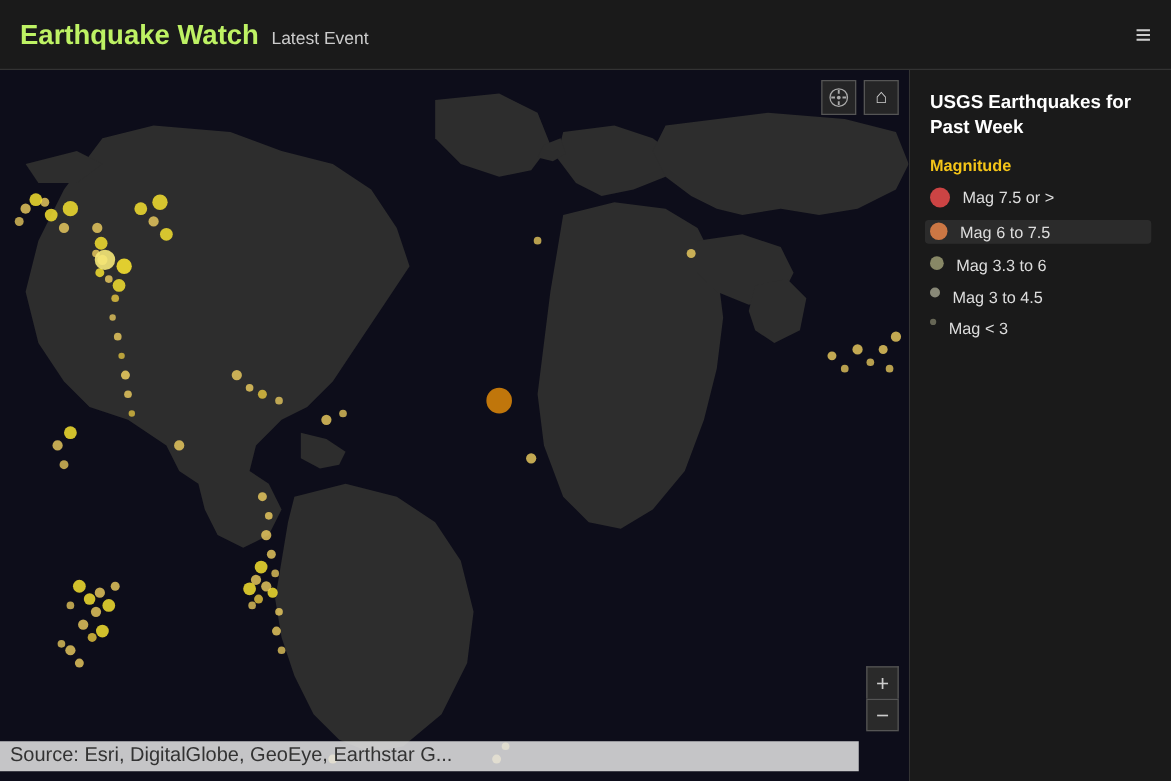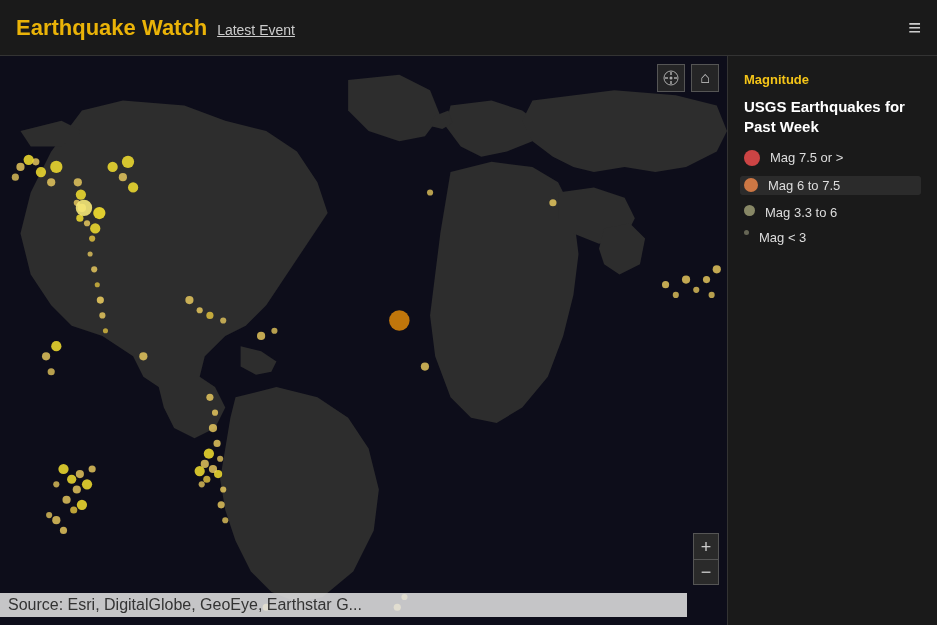--- a/index.html
+++ b/index.html
@@ -24,26 +24,25 @@
       padding: 0 16px;
     }
     #header-left {
       display: flex;
       align-items: baseline;
       gap: 10px;
     }
     #app-title {
       font-size: 22px;
       font-weight: bold;
-      color: #eab308;
+      color: #bef264;
     }
     #header-subtitle {
       font-size: 14px;
       color: #ccc;
-      text-decoration: underline;
     }
     #menu-icon {
       font-size: 22px;
       color: #ccc;
       cursor: pointer;
       line-height: 1;
     }
 
     
     #main {
@@ -341,37 +340,41 @@
       <div class="zoom-btn">+</div>
       <div class="zoom-btn">−</div>
     </div>
 
     
     <div id="source-bar">Source: Esri, DigitalGlobe, GeoEye, Earthstar G...</div>
 
   </div>
 
   <div id="sidebar">
+    <div id="sidebar-title">USGS Earthquakes for Past Week</div>
     <div id="magnitude-label">Magnitude</div>
-    <div id="sidebar-title">USGS Earthquakes for Past Week</div>
 
     <div id="legend">
 
     <div class="legend-item">
           <div class="legend-dot" style="width: 16px; height: 16px; background: rgb(204, 68, 68);"></div>
           <span class="legend-text">Mag 7.5 or &gt;</span>
         </div>
         <div class="legend-item highlighted">
           <div class="legend-dot" style="width: 14px; height: 14px; background: rgb(204, 119, 68);"></div>
           <span class="legend-text">Mag 6 to 7.5</span>
         </div>
         <div class="legend-item">
           <div class="legend-dot" style="width: 11px; height: 11px; background: rgb(136, 136, 102);"></div>
           <span class="legend-text">Mag 3.3 to 6</span>
         </div>
         <div class="legend-item">
+          <div class="legend-dot" style="width: 8px; height: 8px; background: rgb(136, 136, 119);"></div>
+          <span class="legend-text">Mag 3 to 4.5</span>
+        </div>
+        <div class="legend-item">
           <div class="legend-dot" style="width: 5px; height: 5px; background: rgb(102, 102, 85);"></div>
           <span class="legend-text">Mag &lt; 3</span>
         </div>
       </div>
   </div>
 
 </div>
 
 </body></html>

